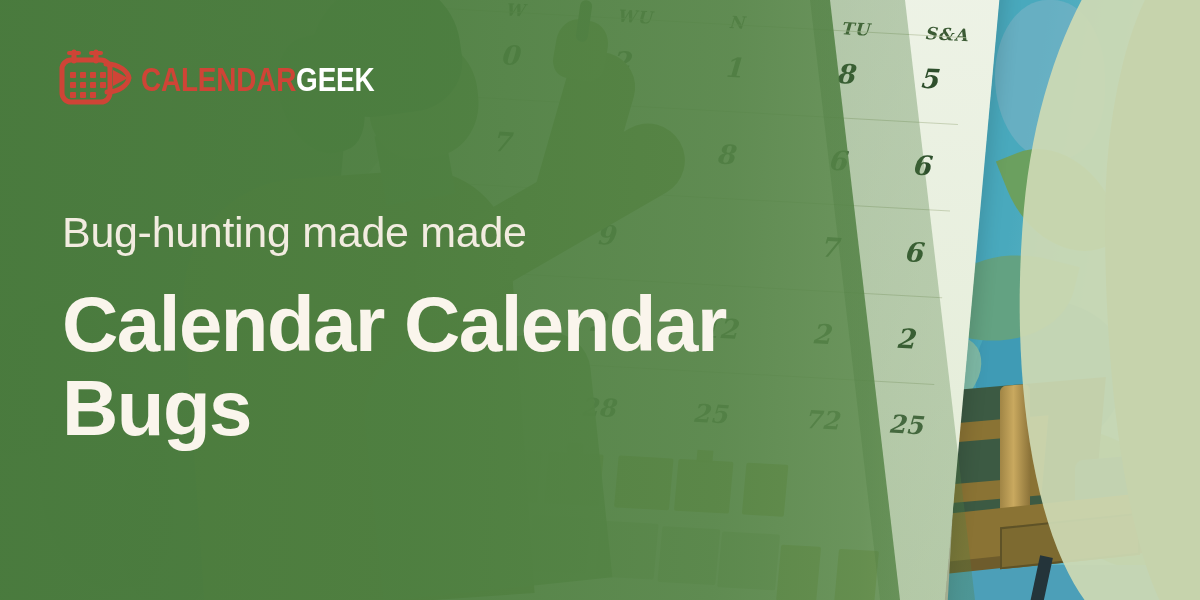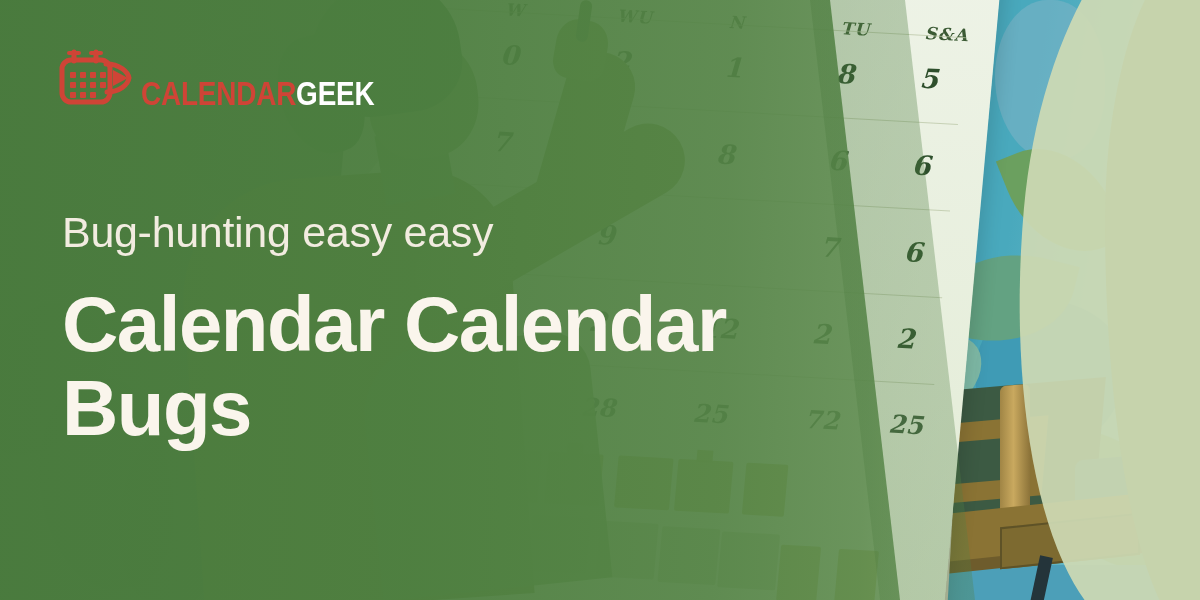--- a/index.html
+++ b/index.html
@@ -181,21 +181,21 @@
   .wash-soft{
     position:absolute;inset:0;
     background:linear-gradient(100deg,rgba(70,118,58,.55),rgba(86,132,72,.25));
     -webkit-clip-path:polygon(810px 0,905px 0,975px 600px,880px 600px);
     clip-path:polygon(810px 0,905px 0,975px 600px,880px 600px);
   }
 
   
   .content{position:absolute;inset:0;}
 
-  .logo{position:absolute;left:58px;top:48px;display:flex;align-items:flex-end;gap:9px;}
+  .logo{position:absolute;left:58px;top:48px;display:flex;align-items:center;gap:9px;}
   .logo-mark{width:74px;height:62px;position:relative;flex:none;}
   .logo-text{
     font-family:"Liberation Sans","DejaVu Sans",sans-serif;
     font-weight:700;font-size:34px;letter-spacing:-.2px;
     line-height:1;white-space:nowrap;
     transform:scaleX(.82);transform-origin:left center;
   }
   .logo-text .cal{color:#cf4436;}
   .logo-text .geek{color:#ffffff;}
 
@@ -350,17 +350,17 @@
             <rect x="42" y="34" width="6" height="6" rx="1"></rect>
             <rect x="12" y="44" width="6" height="6" rx="1"></rect>
             <rect x="22" y="44" width="6" height="6" rx="1"></rect>
             <rect x="32" y="44" width="6" height="6" rx="1"></rect>
           </g>
         </svg>
       </div>
       <div class="logo-text"><span class="cal">CALENDAR</span><span class="geek">GEEK</span></div>
     </div>
 
-    <div class="subtitle">Bug-hunting easy easy</div>
+    <div class="subtitle">Bug-hunting made made</div>
 
     <div class="headline">Calendar Calendar Bugs</div>
   </div>
 </div>
 
 </body></html>

